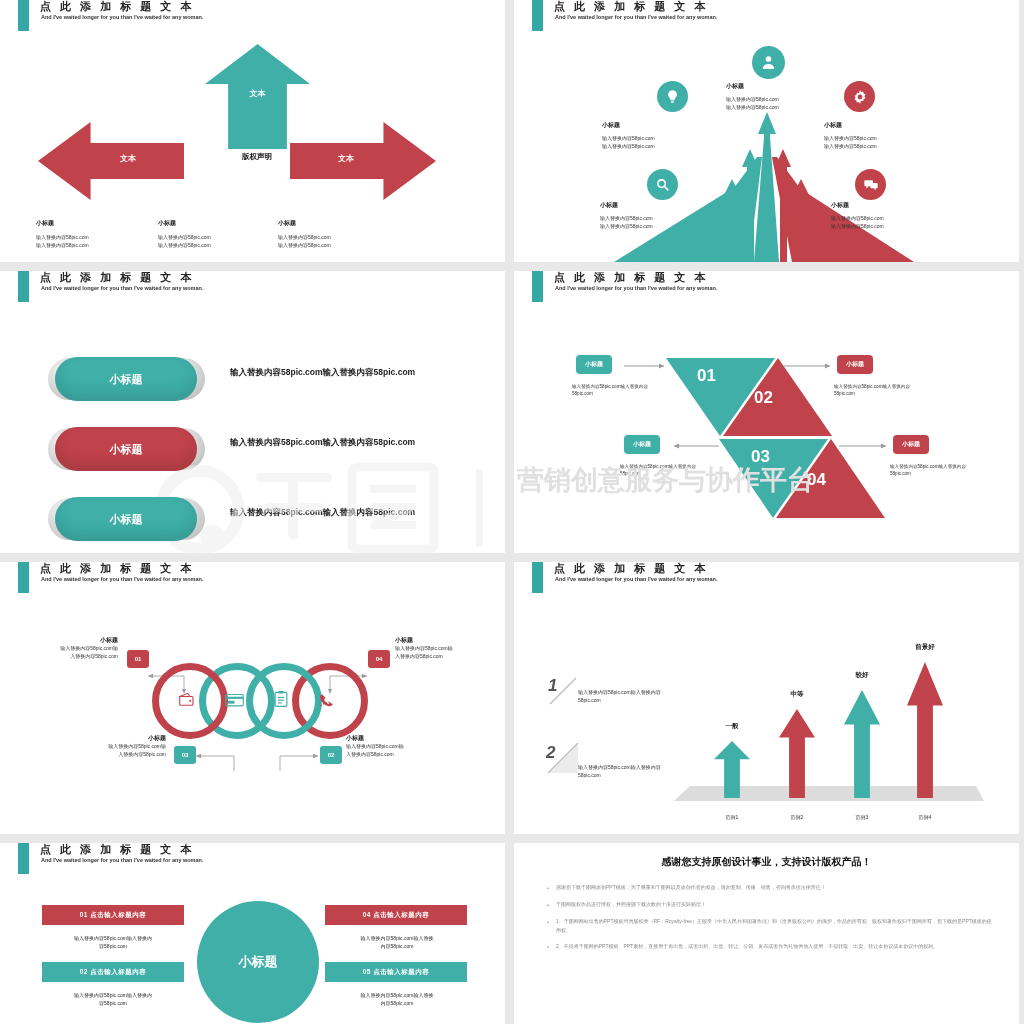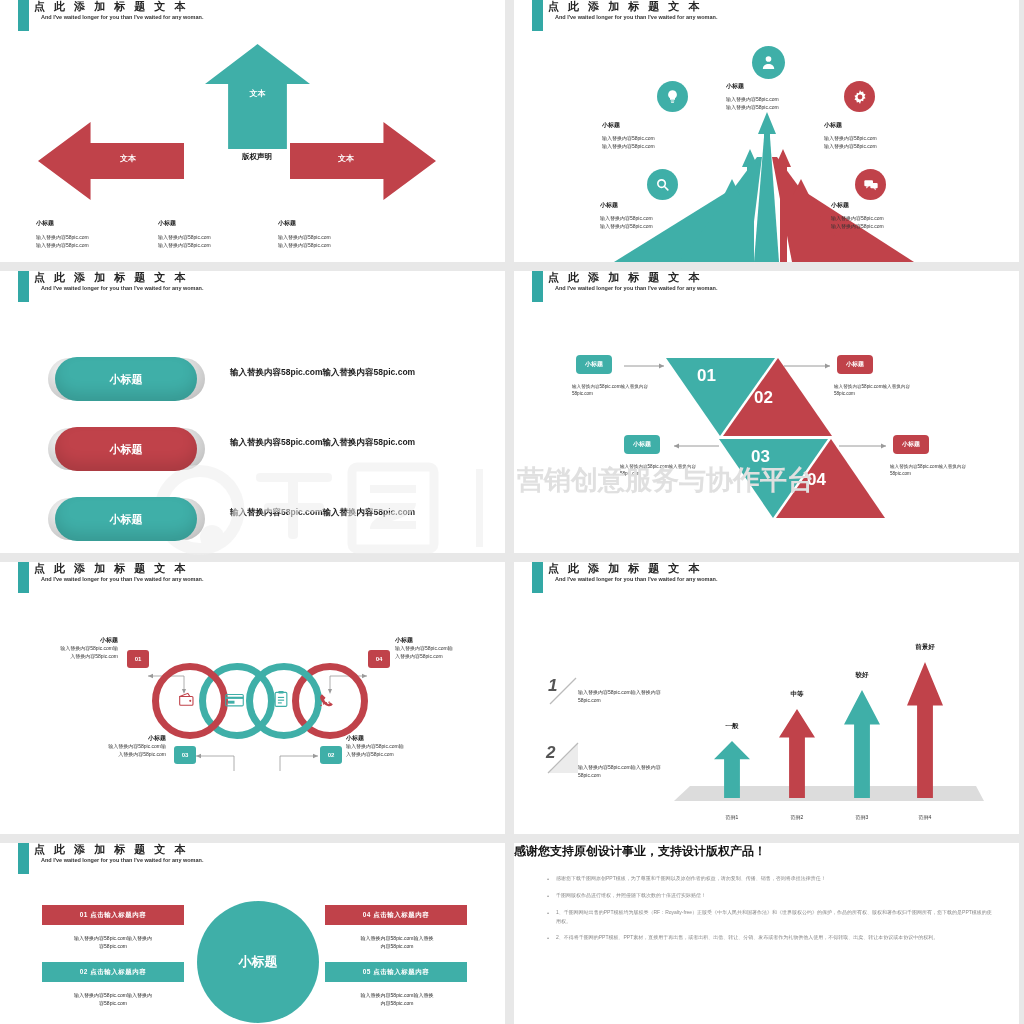--- a/index.html
+++ b/index.html
@@ -21,21 +21,21 @@
   .slide{
     background:#ffffff;
     position:relative;
     overflow:hidden;
     box-sizing:border-box;
   }
   
   .hdr{position:absolute;left:0;top:0;width:100%;height:34px;}
   .hdr-bar{position:absolute;left:18px;top:0;width:11px;height:31px;background:#33A8A5;}
   .hdr-title{
-    position:absolute;left:34px;top:-1px;
+    position:absolute;left:40px;top:-1px;
     font-size:11px;font-weight:bold;color:#262626;
     letter-spacing:3px;white-space:nowrap;
   }
   .hdr-sub{
     position:absolute;left:41px;top:14px;
     font-size:5.5px;color:#333;white-space:nowrap;font-weight:bold;
   }
   .body{position:absolute;left:0;top:34px;right:0;bottom:0;}
 
   .sub-title{font-size:6px;font-weight:bold;color:#222;}
@@ -117,21 +117,21 @@
   }
   .s7txt{position:absolute;width:150px;text-align:center;font-size:5px;color:#2a2a2a;line-height:1.6;}
   .s7circle{
     position:absolute;left:197px;top:24px;width:122px;height:122px;border-radius:50%;
     background:#3FAFA8;display:flex;align-items:center;justify-content:center;
     color:#fff;font-size:13px;font-weight:bold;
   }
 
   
   .cp-title{text-align:center;font-size:15px;font-weight:bold;color:#111;letter-spacing:1px;margin-top:18px;}
-  .cp-sub{text-align:left;font-size:12px;font-weight:bold;color:#111;margin-top:0;}
+  .cp-sub{text-align:center;font-size:10px;font-weight:bold;color:#111;margin-top:12px;}
   .cp-list{margin:14px 26px 0 26px;}
   .cp-item{display:flex;margin-bottom:7px;}
   .cp-dot{color:#999;font-size:6px;width:16px;flex:0 0 16px;text-align:center;line-height:1.7;}
   .cp-body{font-size:5px;color:#888;line-height:1.75;}
 
   
   .wm{position:absolute;pointer-events:none;}
   .wm-logo{
     left:138px;top:455px;width:380px;height:105px;opacity:.55;
   }

